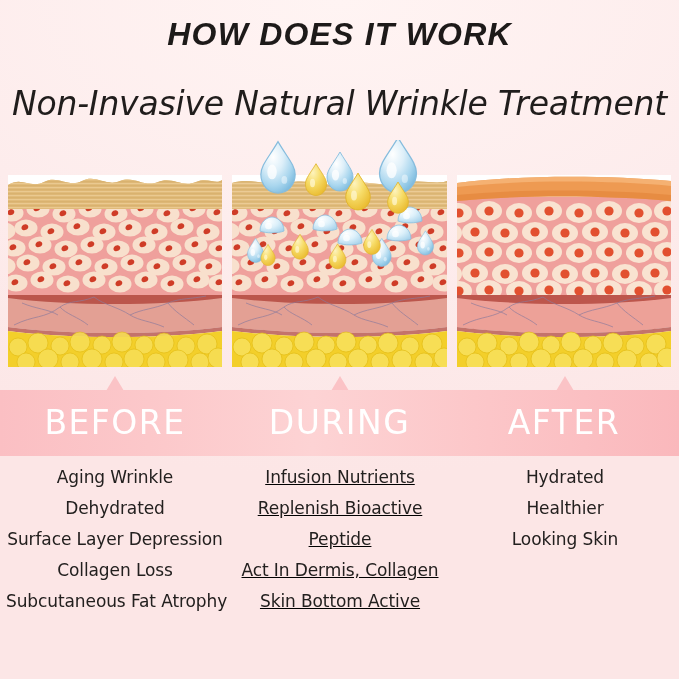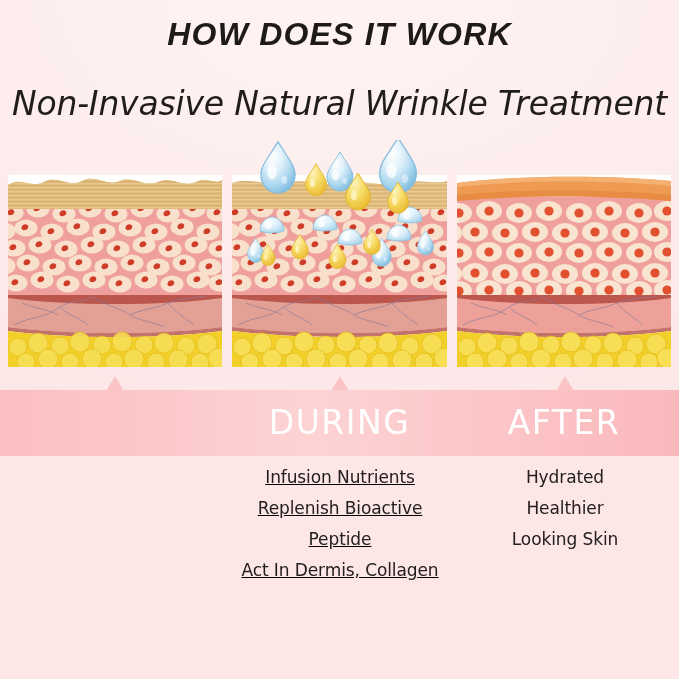--- a/index.html
+++ b/index.html
@@ -526,32 +526,41 @@
       <use href="#serumDrop" x="0" y="0" transform="translate(126,52) scale(1.18)"></use>
       <use href="#serumDrop" x="0" y="0" transform="translate(166,58) scale(1.00)"></use>
     </svg>
   </div>
 
   <div class="notch n1"></div>
   <div class="notch n2"></div>
   <div class="notch n3"></div>
 
   <div class="band">
+    <div class="band-label l1">BEFORE</div>
     <div class="band-label l2">DURING</div>
     <div class="band-label l3">AFTER</div>
   </div>
 
   <div class="lists">
 
+    <div class="col c1">
+      <div class="li">Aging Wrinkle</div>
+      <div class="li">Dehydrated</div>
+      <div class="li">Surface Layer Depression</div>
+      <div class="li">Collagen Loss</div>
+      <div class="li">Subcutaneous Fat Atrophy</div>
+    </div>
 
     <div class="col c2">
       <div class="li">Infusion Nutrients</div>
       <div class="li">Replenish Bioactive</div>
       <div class="li">Peptide</div>
       <div class="li">Act In Dermis, Collagen</div>
+      <div class="li">Skin Bottom Active</div>
     </div>
 
     <div class="col c3">
       <div class="li">Hydrated</div>
       <div class="li">Healthier</div>
       <div class="li">Looking Skin</div>
     </div>
   </div>
 
 </div>

